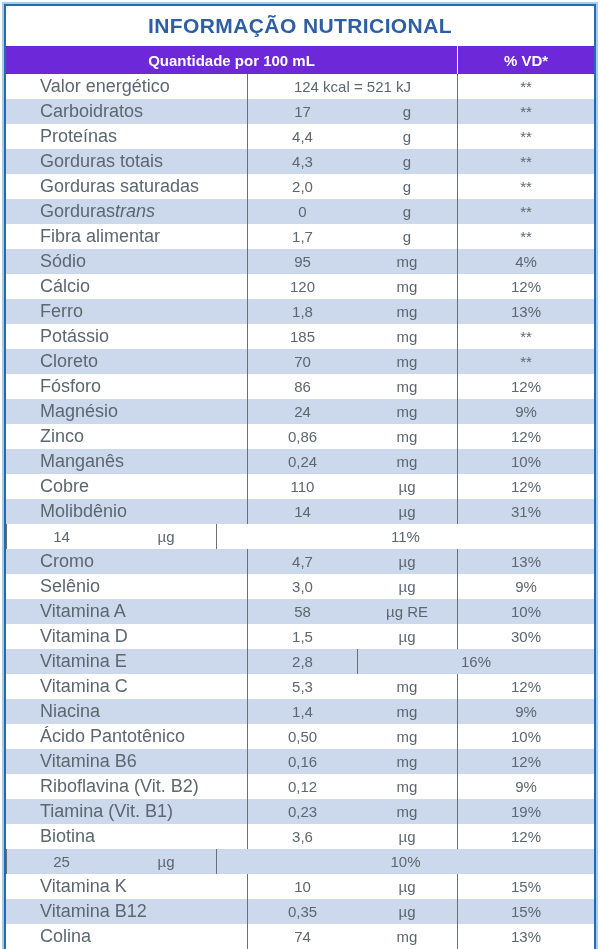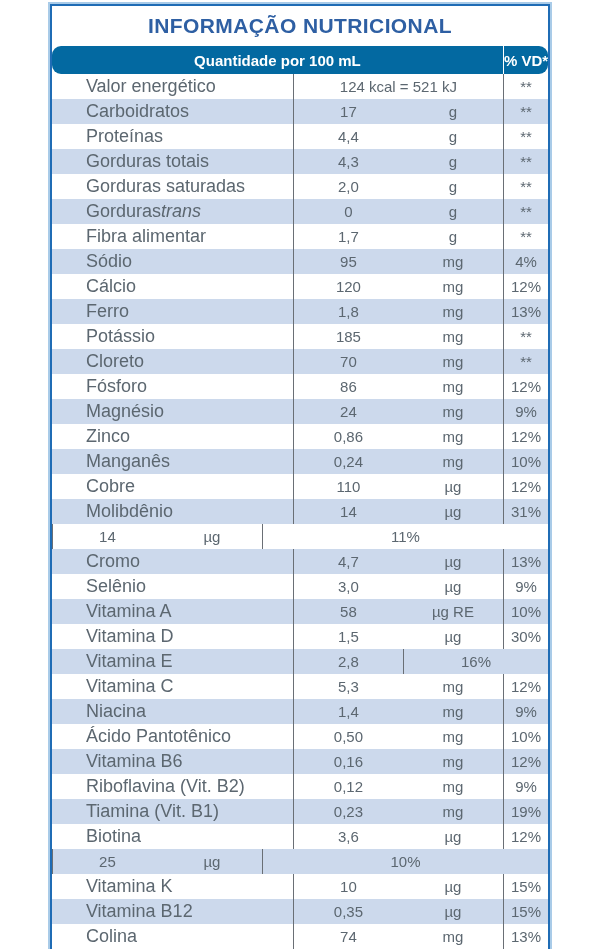--- a/index.html
+++ b/index.html
@@ -16,21 +16,20 @@
     overflow: hidden;
   }
 
   #label-root {
     width: 600px;
     height: 675px;
     box-sizing: border-box;
     display: flex;
     flex-direction: column;
     background: #ffffff;
-    align-items: center;
   }
 
   
   .table-frame {
     box-sizing: border-box;
     margin: 2px 2px 0 2px;
     border: 2px solid #a9cbe8;
     background: #ffffff;
   }
   .table-frame-inner {
@@ -52,24 +51,23 @@
     font-weight: bold;
     letter-spacing: 0.4px;
     color: #2e5fa3;
     text-align: center;
     white-space: nowrap;
   }
 
   
   .col-header {
     display: flex;
-    background: #0369a1;
+    background: #6d28d9;
     height: 28px;
     align-items: stretch;
-    border-radius: 9px;
   }
   .col-header .qty-head {
     flex: 0 0 451px;
     display: flex;
     align-items: center;
     justify-content: center;
     color: #ffffff;
     font-size: 15px;
     font-weight: bold;
     white-space: nowrap;

